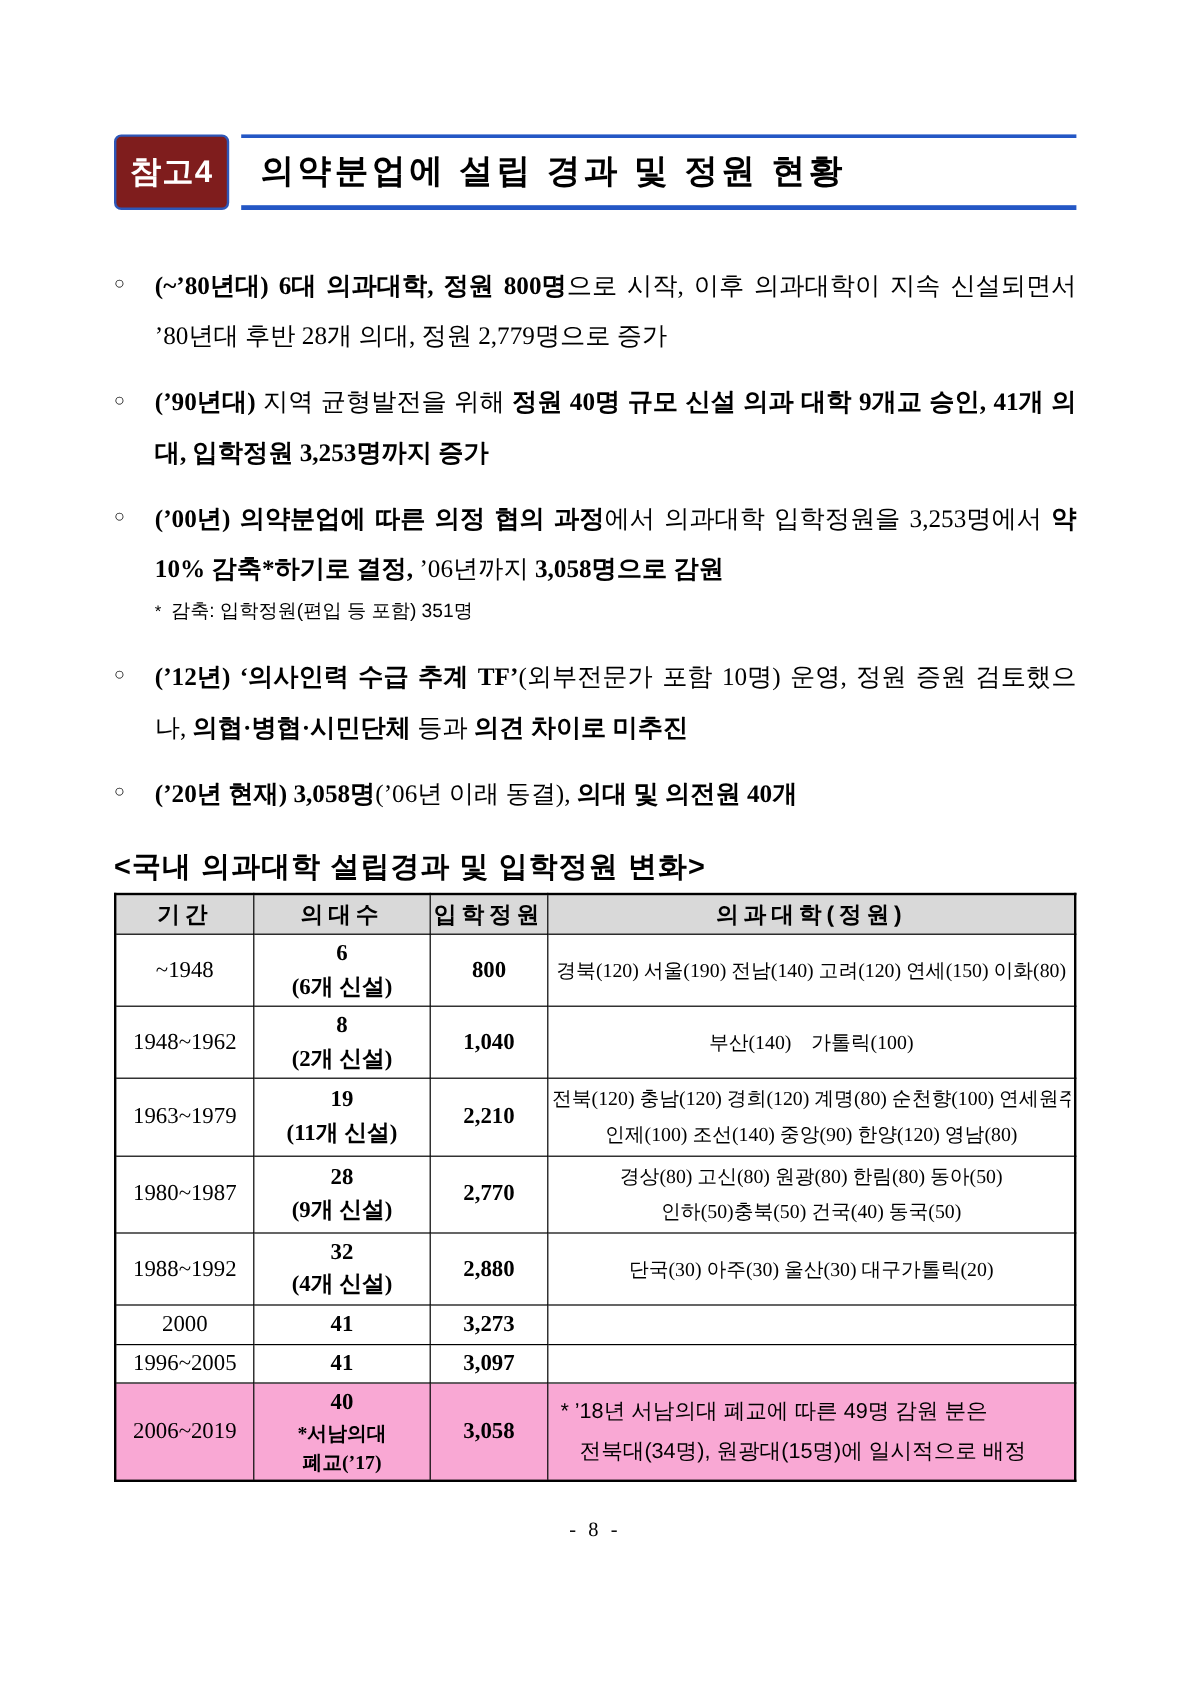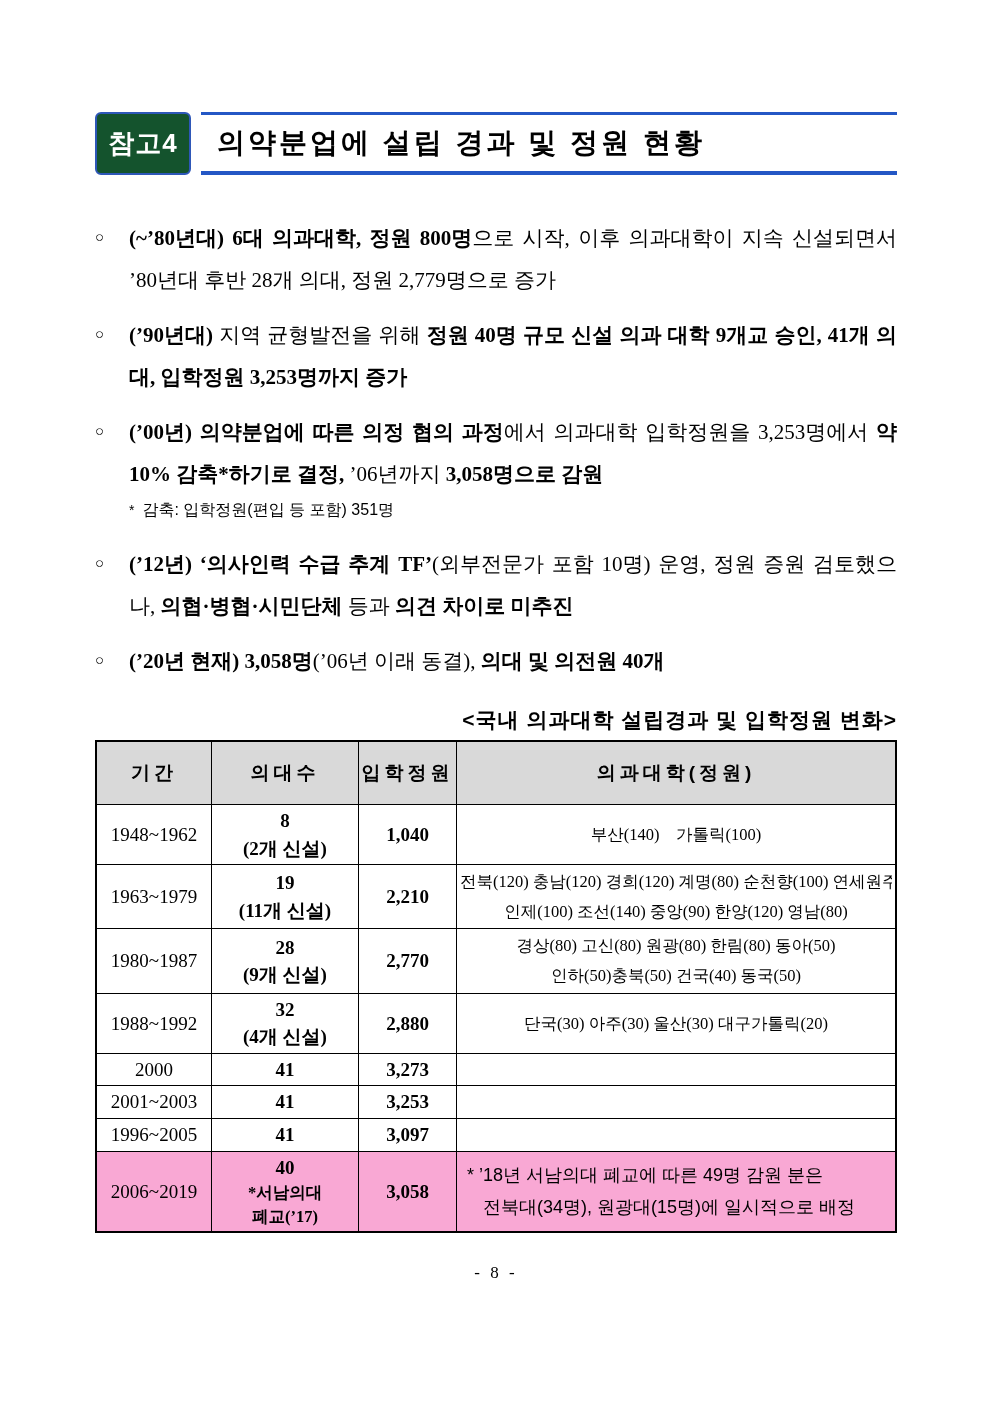--- a/index.html
+++ b/index.html
@@ -9,21 +9,21 @@
     color: #000;
     font-family: "Liberation Serif", serif;
     position: relative;
     overflow: hidden;
   }
   .content { padding: 112px 95px 0 95px; }
 
   
   .header-row { display: flex; align-items: stretch; margin-bottom: 42px; }
   .badge {
-    background: #14532d;
+    background: #7f1d1d;
     border: 2px solid #2e57b8;
     border-radius: 6px;
     color: #fff;
     font-family: "Liberation Sans", sans-serif;
     font-weight: bold;
     font-size: 26px;
     width: 92px; flex: none;
     display: flex; align-items: center; justify-content: center;
     letter-spacing: 1px;
   }
@@ -55,41 +55,41 @@
     font-size: 16px;
     line-height: 1.5;
     margin-top: 3px;
     margin-bottom: 8px;
     text-align: left;
   }
   .footnote-marker { margin-right: 8px; font-size: 14px; }
 
   
   .table-title {
-    text-align: right;
-    font-family: "Liberation Sans", sans-serif;
-    font-weight: bold;
-    font-size: 21px;
+    text-align: left;
+    font-family: "Liberation Sans", sans-serif;
+    font-weight: bold;
+    font-size: 24px;
     letter-spacing: 1px;
     margin: 24px 0 6px 0;
   }
   table.quota-table {
     width: 100%;
     border-collapse: collapse;
     border: 2px solid #000;
     table-layout: fixed;
   }
   .quota-table th, .quota-table td { border: 1px solid #000; }
   .quota-table th {
     background: #D9D9D9;
     font-family: "Liberation Sans", sans-serif;
     font-weight: bold;
     font-size: 19px;
     letter-spacing: 4px;
-    padding: 18px 2px;
+    padding: 3px 2px;
   }
   .col-period  { width: 110px; }
   .col-count   { width: 142px; }
   .col-quota   { width: 93px;  }
   .quota-table td {
     font-size: 19px;
     text-align: center;
     vertical-align: middle;
     padding: 2px 3px;
     line-height: 1.45;
@@ -155,20 +155,31 @@
     <thead>
       <tr>
         <th class="col-period">기간</th>
         <th class="col-count">의대수</th>
         <th class="col-quota">입학정원</th>
         <th class="col-detail">의과대학(정원)</th>
       </tr>
     </thead>
     <tbody>
         <tr>
+          <td class="period-cell">~1948</td>
+          <td class="count-cell">
+            <div class="count-line">6</div>
+            <div class="count-line">(6개 신설)</div>
+          </td>
+          <td class="quota-cell">800</td>
+          <td class="detail-cell">
+            <div class="detail-line">경북(120) 서울(190) 전남(140) 고려(120) 연세(150) 이화(80)</div>
+          </td>
+        </tr>
+        <tr>
           <td class="period-cell">1948~1962</td>
           <td class="count-cell">
             <div class="count-line">8</div>
             <div class="count-line">(2개 신설)</div>
           </td>
           <td class="quota-cell">1,040</td>
           <td class="detail-cell">
             <div class="detail-line">부산(140)&nbsp;&nbsp;&nbsp;&nbsp;가톨릭(100)</div>
           </td>
         </tr>
@@ -206,28 +217,20 @@
           <td class="detail-cell">
             <div class="detail-line">단국(30) 아주(30) 울산(30) 대구가톨릭(20)</div>
           </td>
         </tr>
         <tr>
           <td class="period-cell">2000</td>
           <td class="count-cell">
             <div class="count-line">41</div>
           </td>
           <td class="quota-cell">3,273</td>
-          <td class="detail-cell"></td>
-        </tr>
-        <tr>
-          <td class="period-cell">2001~2003</td>
-          <td class="count-cell">
-            <div class="count-line">41</div>
-          </td>
-          <td class="quota-cell">3,253</td>
           <td class="detail-cell"></td>
         </tr>
         <tr>
           <td class="period-cell">1996~2005</td>
           <td class="count-cell">
             <div class="count-line">41</div>
           </td>
           <td class="quota-cell">3,097</td>
           <td class="detail-cell"></td>
         </tr>

